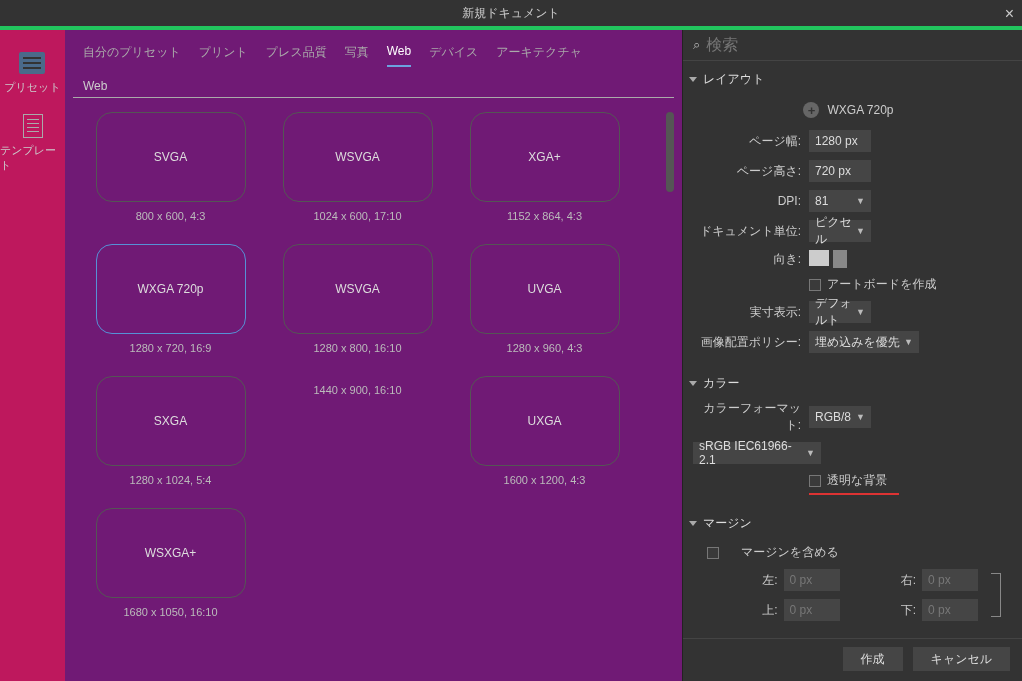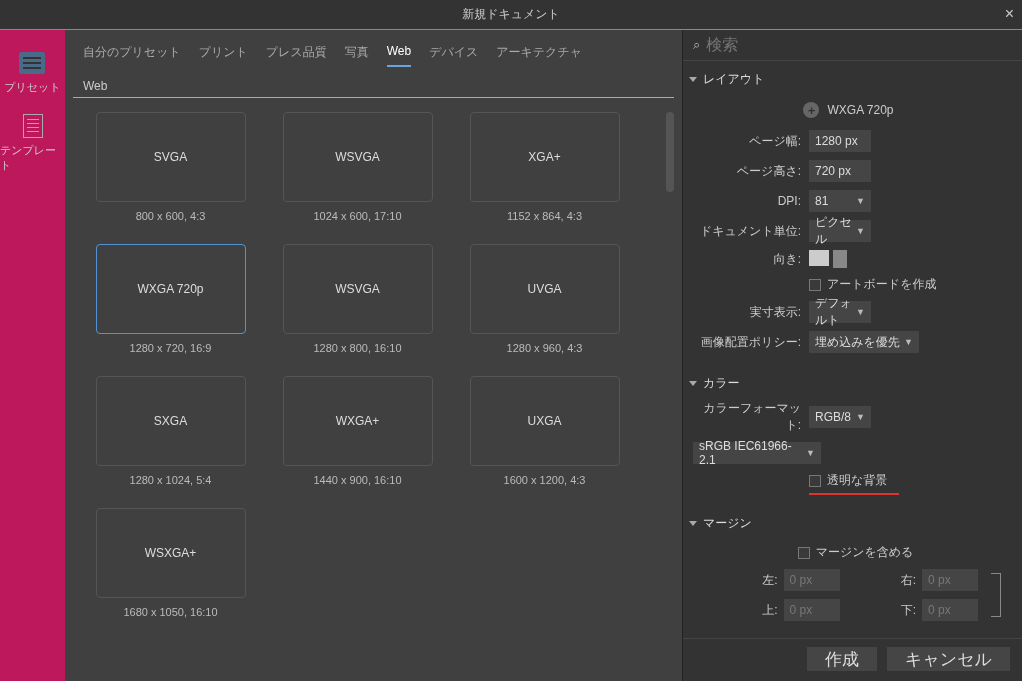--- a/index.html
+++ b/index.html
@@ -1,38 +1,38 @@
 <!DOCTYPE html>
 <html><head>
 <meta charset="utf-8">
 <style>
   * { box-sizing: border-box; margin: 0; padding: 0; font-family: "Segoe UI", Arial, sans-serif; }
   body { background: #2a2a2a; width: 1022px; height: 681px; overflow: hidden; color: #ccc; font-size: 12px; }
-  .titlebar { height: 30px; display: flex; align-items: center; justify-content: center; position: relative; background: #333; border-bottom: 1px solid #22c55e; }
+  .titlebar { height: 30px; display: flex; align-items: center; justify-content: center; position: relative; background: #333; border-bottom: 4px solid #22c55e; }
   .titlebar .close { position: absolute; right: 8px; top: 5px; font-size: 16px; color: #ccc; cursor: pointer; }
   .main { display: flex; height: 651px; }
   .left-nav { width: 65px; background: #be185d; display: flex; flex-direction: column; align-items: center; padding-top: 20px; gap: 18px; }
   .left-nav-item { display: flex; flex-direction: column; align-items: center; gap: 4px; cursor: pointer; }
   .left-nav .icon { width: 26px; height: 26px; display: flex; align-items: center; justify-content: center; }
   .left-nav-item.sel .icon-box { background: #4a6a8a; }
   .icon-box { width: 26px; height: 22px; border-radius: 2px; background: #555; position: relative; }
   .icon-box::before { content: ""; position: absolute; left: 4px; right: 4px; top: 5px; height: 2px; background: #333; box-shadow: 0 5px 0 #333, 0 10px 0 #333; }
   .icon-doc { width: 20px; height: 24px; border: 1px solid #aaa; position: relative; }
   .icon-doc::before { content: ""; position: absolute; left: 3px; right: 3px; top: 4px; height: 1px; background: #aaa; box-shadow: 0 4px 0 #aaa, 0 8px 0 #aaa, 0 12px 0 #aaa; }
   .left-nav-label { font-size: 11px; color: #ccc; }
 
-  .center { flex: 1; display: flex; flex-direction: column; background: #404040; padding: 0 8px; overflow: hidden; }
+  .center { flex: 1; display: flex; flex-direction: column; background: #701a75; padding: 0 8px; overflow: hidden; }
   .tabs { display: flex; gap: 18px; padding: 14px 10px 8px 10px; color: #aaa; }
   .tab { cursor: pointer; padding-bottom: 6px; }
   .tab.sel { color: #fff; border-bottom: 2px solid #6ba3e0; }
   .section-label { padding: 4px 10px 4px 10px; border-bottom: 1px solid #aaa; margin-bottom: 14px; }
   .presets-wrap { position: relative; flex: 1; overflow: hidden; }
   .presets { display: grid; grid-template-columns: repeat(3, 175px); gap: 22px 12px; padding-left: 10px; }
   .preset { display: flex; flex-direction: column; align-items: center; cursor: pointer; }
-  .preset-box { width: 150px; height: 90px; border: 1px solid #555; border-radius: 4px; display: flex; align-items: center; justify-content: center; color: #ddd; }
+  .preset-box { width: 150px; height: 90px; border: 1px solid #555; border-radius: 16px; display: flex; align-items: center; justify-content: center; color: #ddd; }
   .preset.sel .preset-box { border: 1px solid #5691d6; }
   .preset-caption { margin-top: 8px; font-size: 11px; color: #bbb; }
   .scrollbar { position: absolute; right: -2px; top: 0; width: 10px; height: 100%; }
   .thumb { position: absolute; top: 0; width: 8px; height: 80px; background: #555; border-radius: 4px; }
 
   .right { width: 340px; background: #333; display: flex; flex-direction: column; border-left: 1px solid #222; }
   .search { display: flex; align-items: center; gap: 6px; padding: 6px 10px; border-bottom: 1px solid #444; }
   .search input { background: transparent; border: none; color: #ccc; outline: none; flex: 1; font-size: 16px; }
   .panel-body { flex: 1; overflow-y: auto; padding: 4px 12px 4px 4px; max-height: 577px; }
   .section-head { display: flex; align-items: center; gap: 6px; padding: 6px 2px; color: #ddd; cursor: pointer; }
@@ -55,24 +55,24 @@
   .underline { height: 2px; background: #d33; width: 90px; margin-left: 116px; margin-top: -4px; margin-bottom: 6px; }
 
   .two-col { display: grid; grid-template-columns: 1fr 1fr 16px; column-gap: 10px; row-gap: 8px; align-items: center; padding-left: 18px; }
   .two-col .pair { display: flex; align-items: center; gap: 6px; justify-content: flex-end; }
   .two-col .pair .pl { width: 28px; text-align: right; }
   .two-col .input { width: 56px; }
   .two-col .input.dis { color: #777; }
   .link-col { grid-row: span 2; display: flex; align-items: center; justify-content: center; }
   .link-ico { width: 10px; height: 44px; border-right: 1px solid #888; border-top: 1px solid #888; border-bottom: 1px solid #888; position: relative; }
 
-  .chk-row2 { display: flex; align-items: center; gap: 6px; padding: 4px 0 8px 14px; justify-content: center; }
+  .chk-row2 { display: flex; align-items: center; gap: 22px; padding: 4px 0 8px 14px; }
 
   .footer { display: flex; justify-content: flex-end; gap: 10px; padding: 8px 12px; border-top: 1px solid #444; }
-  .btn { background: #454545; color: #ddd; border: none; height: 24px; padding: 0 18px; cursor: pointer; font-size: 17px; }
+  .btn { background: #454545; color: #ddd; border: none; height: 24px; padding: 0 18px; cursor: pointer; font-size: 12px; }
   .mag { color: #bbb; font-size: 13px; }
 </style>
 </head>
 <body>
 
 <div class="titlebar">
   <span>新規ドキュメント</span>
   <span class="close">×</span>
 </div>
 
@@ -143,23 +143,20 @@
             </div>
             <div class="preset-caption">1280 x 960, 4:3</div>
           </div>
           <div class="preset">
             <div class="preset-box">
               <span>SXGA</span>
             </div>
             <div class="preset-caption">1280 x 1024, 5:4</div>
           </div>
           <div class="preset">
-            <div class="preset-box">
-              <span>WXGA+</span>
-            </div>
             <div class="preset-caption">1440 x 900, 16:10</div>
           </div>
           <div class="preset">
             <div class="preset-box">
               <span>UXGA</span>
             </div>
             <div class="preset-caption">1600 x 1200, 4:3</div>
           </div>
           <div class="preset">
             <div class="preset-box">

